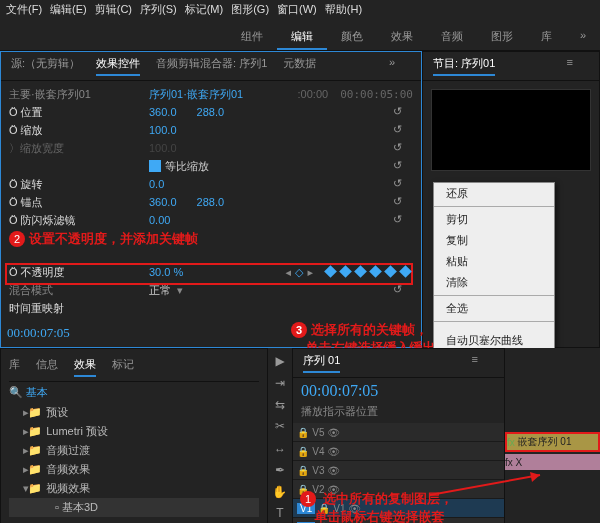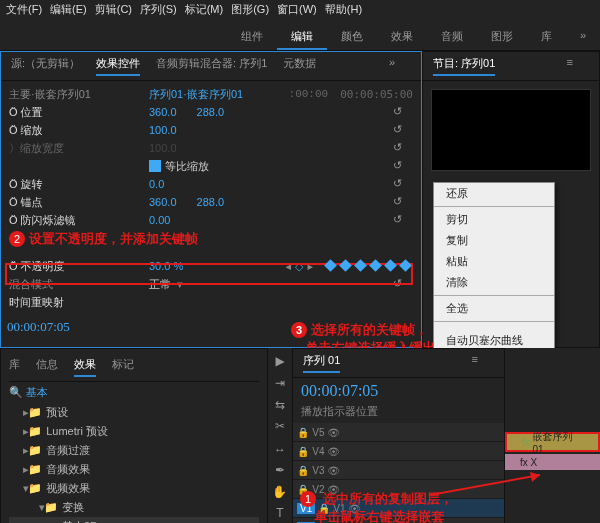--- a/index.html
+++ b/index.html
@@ -24,21 +24,21 @@
 .badge{background:#e21a1a;color:#fff;border-radius:50%;width:16px;height:16px;display:inline-flex;align-items:center;justify-content:center;font-size:11px;margin-right:4px}
 .ctxmenu{position:absolute;background:#eee;color:#222;border:1px solid #888;width:120px;box-shadow:2px 2px 5px rgba(0,0,0,.5)}
 .ctxmenu div{padding:3px 12px}
 .ctxmenu hr{border:none;border-top:1px solid #aaa;margin:2px 0}
 .timecode{color:#3fa9f5;font-family:Liberation Serif, serif;font-size:13px}
 .keydiamond{width:9px;height:9px;background:#3fa9f5;transform:rotate(45deg);display:inline-block;margin:0 3px}
 .effpanel{background:#232323;padding:4px 8px;color:#bbb}
 .effitem{padding:2px 0 2px 14px}
 .foldericon{color:#888;margin-right:4px}
 .track{height:18px;background:#2a2a2a;border-bottom:1px solid #1a1a1a;display:flex;align-items:center;padding:0 4px;font-size:10px;color:#888}
-.clip{background:#a99645;color:#222;height:16px;padding:0 15px;font-size:10px;display:flex;align-items:center}
+.clip{background:#a99645;color:#222;height:16px;padding:0 0;font-size:10px;display:flex;align-items:center}
 .toolstrip{background:#232323;width:24px;display:flex;flex-direction:column;align-items:center;padding-top:6px}
 .toolstrip span{width:16px;height:16px;margin-bottom:6px;color:#999;font-size:12px;text-align:center}
 </style>
 </head>
 <body>
 
 <div class="menubar">
   <span>文件(F)</span>
   <span>编辑(E)</span>
   <span>剪辑(C)</span>
@@ -67,21 +67,21 @@
       <span>源:（无剪辑）</span>
       <span class="active">效果控件</span>
       <span>音频剪辑混合器: 序列1</span>
       <span>元数据</span>
       <span style="margin-left:auto">»</span>
     </div>
     <div class="proplist">
       <div class="proprow">
         <span class="pname" style="color:#888">主要·嵌套序列01</span>
         <span style="color:#3fa9f5">序列01·嵌套序列01</span>
-        <span style="margin-left:auto;color:#666;font-family:Liberation Mono, monospace">:00:00</span>
+        <span style="margin-left:auto;color:#666;font-family:Liberation Sans, sans-serif">:00:00</span>
         <span style="margin-left:12px;color:#666;font-family:monospace">00:00:05:00</span>
       </div>
       <div class="proprow">
           <span class="pname">Ö 位置</span>
           <span class="pval">360.0</span>
           <span class="pval">288.0</span>
           <span class="reset">↺</span>
         </div>
       <div class="proprow">
           <span class="pname">Ö 缩放</span>
@@ -115,21 +115,21 @@
           <span class="pval">0.00</span>
           <span class="reset">↺</span>
         </div>
 
       <div style="height:20px;display:flex;align-items:center">
         <span class="badge">2</span>
         <span class="annotxt">设置不透明度，并添加关键帧</span>
       </div>
 
       <div class="anno" style="left:4px;top:182px;width:408px;height:22px"></div>
-      <div class="proprow" style="margin-top:8px">
+      <div class="proprow" style="margin-top:14px">
         <span class="pname">Ö 不透明度</span>
         <span class="pval">30.0 %</span>
         <span style="margin-left:auto;color:#888">◂</span>
         <span style="color:#3fa9f5;margin:0 4px">◇</span>
         <span style="color:#888;margin-right:10px">▸</span>
         <span><span class="keydiamond"></span><span class="keydiamond"></span><span class="keydiamond"></span><span class="keydiamond"></span><span class="keydiamond"></span><span class="keydiamond"></span></span>
       </div>
       <div class="proprow">
           <span class="pname" style="color:#888">混合模式</span>
           <span>正常</span>
@@ -186,21 +186,20 @@
       <span>信息</span>
       <span class="active">效果</span>
       <span>标记</span>
     </div>
     <div style="padding:3px 0;color:#3fa9f5"><span>🔍</span> <span>基本</span></div>
     <div class="effitem"><span class="foldericon">▸📁</span><span>预设</span></div>
     <div class="effitem"><span class="foldericon">▸📁</span><span>Lumetri 预设</span></div>
     <div class="effitem"><span class="foldericon">▸📁</span><span>音频过渡</span></div>
     <div class="effitem"><span class="foldericon">▸📁</span><span>音频效果</span></div>
     <div class="effitem"><span class="foldericon">▾📁</span><span>视频效果</span></div>
-    <div class="effitem" style="padding-left:30px"><span class="foldericon">▾📁</span><span>变换</span></div>
     <div class="effitem" style="padding-left:46px;background:#333"><span>▫</span> <span>基本3D</span></div>
   </div>
 
   <div class="toolstrip">
     <span>▶</span>
     <span>⇥</span>
     <span>⇆</span>
     <span>✂</span>
     <span>↔</span>
     <span>✒</span>

